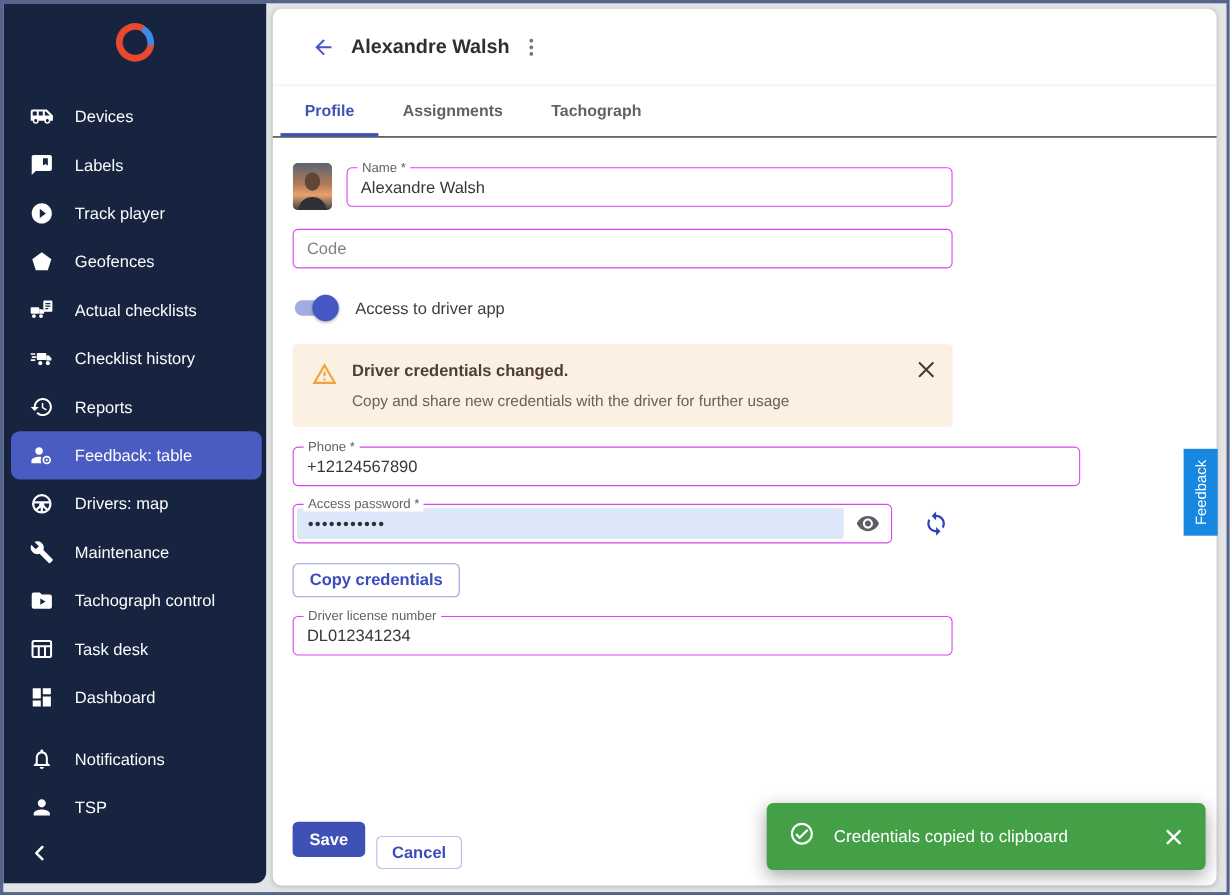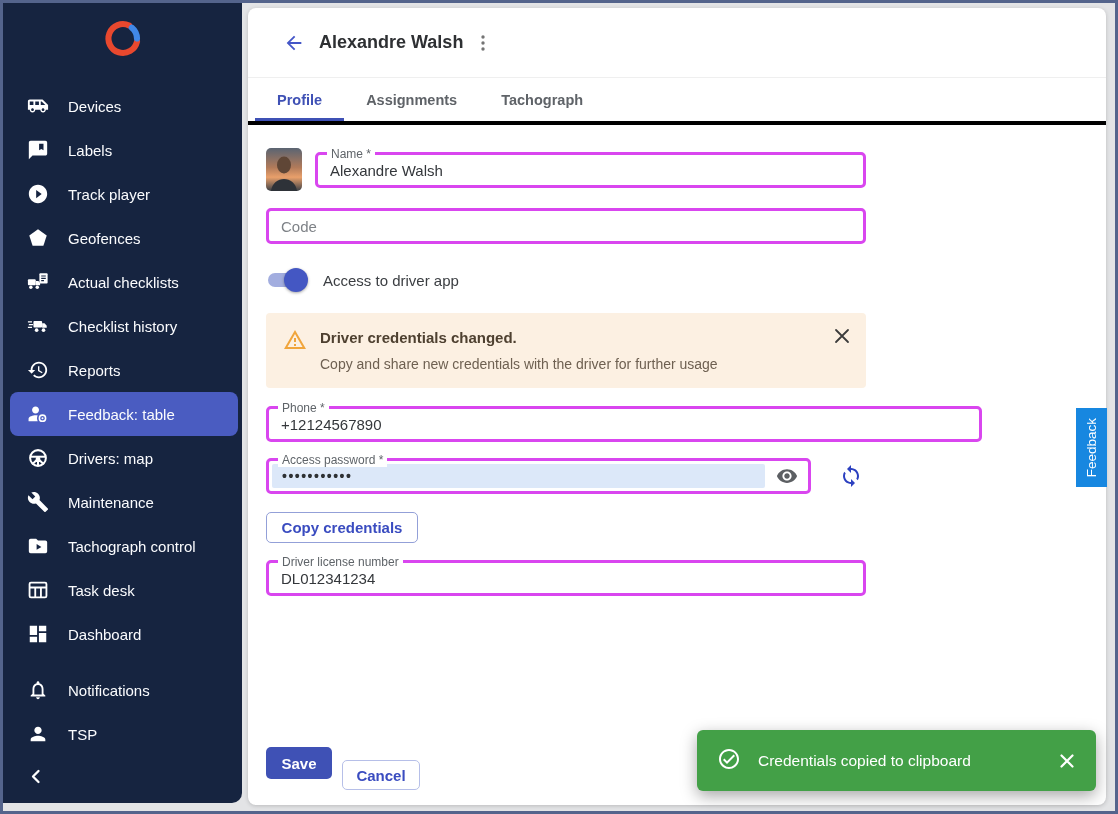--- a/index.html
+++ b/index.html
@@ -31,32 +31,32 @@
   
   .card {
     position:absolute; left:245px; top:5px; width:858px; height:797px;
     background:#fff; border-radius:8px; box-shadow:0 1px 4px rgba(0,0,0,.18);
   }
   .card-header { height:70px; display:flex; align-items:center; padding:0 20px 0 34px; border-bottom:1px solid #efefef; }
   .back-btn { width:24px; height:24px; display:flex; align-items:center; justify-content:center; cursor:pointer; }
   .page-title { margin-left:13px; font-size:18px; font-weight:700; color:#2e3033; }
   .kebab-btn { margin-left:7px; width:26px; height:26px; display:flex; align-items:center; justify-content:center; cursor:pointer; }
 
-  .tabs { height:47px; display:flex; padding-left:7px; border-bottom:4px solid #000000; }
+  .tabs { height:47px; display:flex; padding-left:7px; border-bottom:1px solid #000000; }
   .tab { position:relative; display:flex; align-items:center; padding:0 22px; font-size:14.5px; font-weight:600; color:#5f6368; cursor:pointer; }
   .tab.active { color:#3f51b5; }
   .tab.active::after { content:""; position:absolute; left:0; right:0; bottom:0; height:3px; background:#3f51b5; }
 
   
   .form { padding:27px 18px 0; position:relative; }
   .row-name { display:flex; align-items:flex-start; width:600px; }
   .avatar { width:36px; height:43px; border-radius:5px; overflow:hidden; flex:none; margin-top:-4px; cursor:pointer; }
 
   .ofield {
-    position:relative; height:36px; border:3px solid #d946ef; border-radius:5px;
+    position:relative; height:36px; border:1px solid #d946ef; border-radius:5px;
     background:#fff; display:flex; align-items:center; padding:0 12px;
   }
   .flabel {
     position:absolute; top:-8px; left:9px; background:#fff; padding:0 4px;
     font-size:12px; line-height:14px; color:#5f6469; white-space:nowrap;
   }
   .finput { border:none; outline:none; width:100%; background:transparent; font-family:inherit; font-size:15px; color:#34373b; }
   .finput::placeholder { color:#7e8287; }
 
   .name-field { margin-left:13px; width:551px; }

